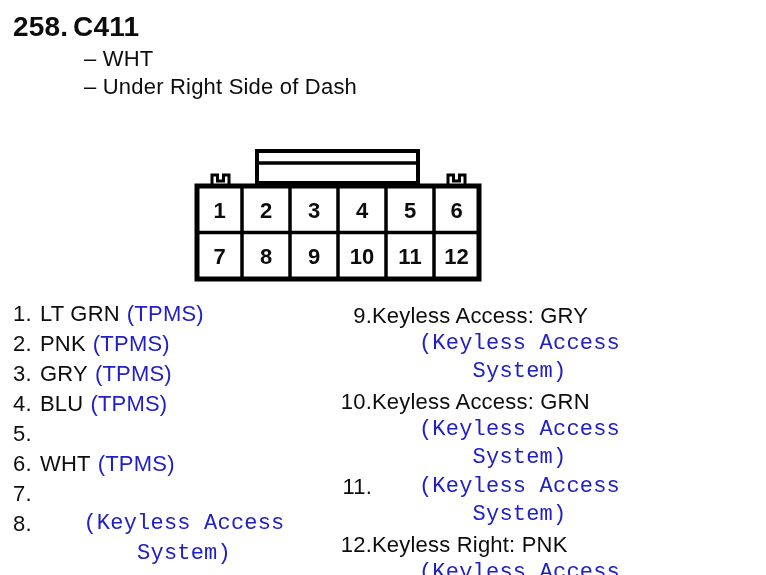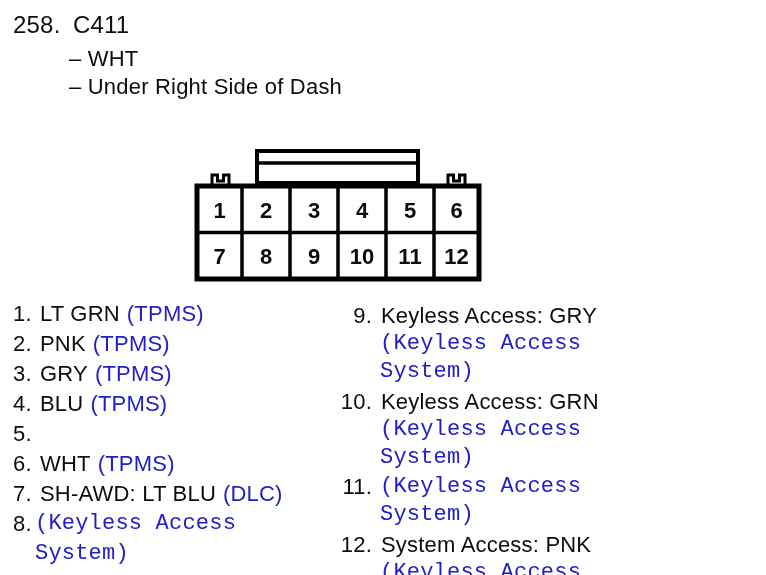--- a/index.html
+++ b/index.html
@@ -7,26 +7,26 @@
   body {
     width: 766px; height: 575px;
     background: #ffffff;
     font-family: "Liberation Sans", sans-serif;
     color: var(--ink);
     position: relative;
     overflow: hidden;
   }
   .header {
     position: absolute; left: 13px; top: 11px;
-    font-size: 24px; font-weight: normal;
+    font-size: 28px; font-weight: bold;
     display: flex; letter-spacing: 0.2px;
   }
   .header .idx { width: 60px; }
   .details {
-    position: absolute; left: 69px; top: 45px;
+    position: absolute; left: 84px; top: 45px;
     font-size: 22px; line-height: 28px;
     letter-spacing: 0.2px; white-space: nowrap;
   }
   .connector-svg { position: absolute; left: 190px; top: 145px; }
   .connector-svg rect { fill: #ffffff; stroke: #000000; }
   .connector-svg line { stroke: #000000; }
   .connector-svg path { fill: none; stroke: #000000; }
   .connector-svg text {
     font-family: "Liberation Sans", sans-serif;
     font-size: 22px; font-weight: bold;
@@ -34,22 +34,22 @@
   }
   .pin-col { position: absolute; font-size: 22px; letter-spacing: 0.2px; }
   .col-left  { left: 13px;  top: 299px; line-height: 30px; width: 320px; }
   .col-right { left: 338px; top: 302px; line-height: 28px; width: 330px; }
   .pin-item { display: flex; align-items: flex-start; }
   .col-right .pin-item { margin-bottom: 1.5px; }
   .pin-num { flex: none; }
   .col-left  .pin-num { width: 27px; text-align: left; }
   .col-right .pin-num { width: 34px; text-align: right; }
   .col-left  .pin-label { margin-left: 0; }
-  .col-right .pin-label { margin-left: 9px; }
-  .sys { color: var(--blue); }
+  .col-right .pin-label { }
+  .sys { color: var(--blue); text-align: center; }
   .inline .sys { margin-left: 7px; }
   .stacked .sys { display: block; font-family: Liberation Mono, monospace; }
   .col-left  .stacked .sys { margin-left: -5px; }
   .col-right .stacked .sys { margin-left: -1px; }
 </style>
 </head>
 <body>
 
 <div class="page">
 
@@ -114,21 +114,20 @@
     </div>
     <div class="pin-item inline">
       <span class="pin-num">5.</span>
     </div>
     <div class="pin-item inline">
       <span class="pin-num">6.</span>
       <span class="pin-label"><span class="wire">WHT</span><span class="sys">(TPMS)</span></span>
     </div>
     <div class="pin-item inline">
       <span class="pin-num">7.</span>
-      <span class="pin-label"><span class="wire">SH-AWD: LT BLU</span><span class="sys">(DLC)</span></span>
     </div>
     <div class="pin-item stacked">
       <span class="pin-num">8.</span>
       <span class="pin-label"><span class="sys">(Keyless Access System)</span></span>
     </div>
   </div>
 
   <div class="pin-col col-right">
     <div class="pin-item stacked">
       <span class="pin-num">9.</span>
@@ -137,17 +136,17 @@
     <div class="pin-item stacked">
       <span class="pin-num">10.</span>
       <span class="pin-label"><span class="wire">Keyless Access: GRN</span><span class="sys">(Keyless Access System)</span></span>
     </div>
     <div class="pin-item stacked">
       <span class="pin-num">11.</span>
       <span class="pin-label"><span class="sys">(Keyless Access System)</span></span>
     </div>
     <div class="pin-item stacked">
       <span class="pin-num">12.</span>
-      <span class="pin-label"><span class="wire">System Access: PNK</span><span class="sys">(Keyless Access System)</span></span>
+      <span class="pin-label"><span class="wire">Keyless Right: PNK</span><span class="sys">(Keyless Access System)</span></span>
     </div>
   </div>
 
 </div>
 
 </body></html>

